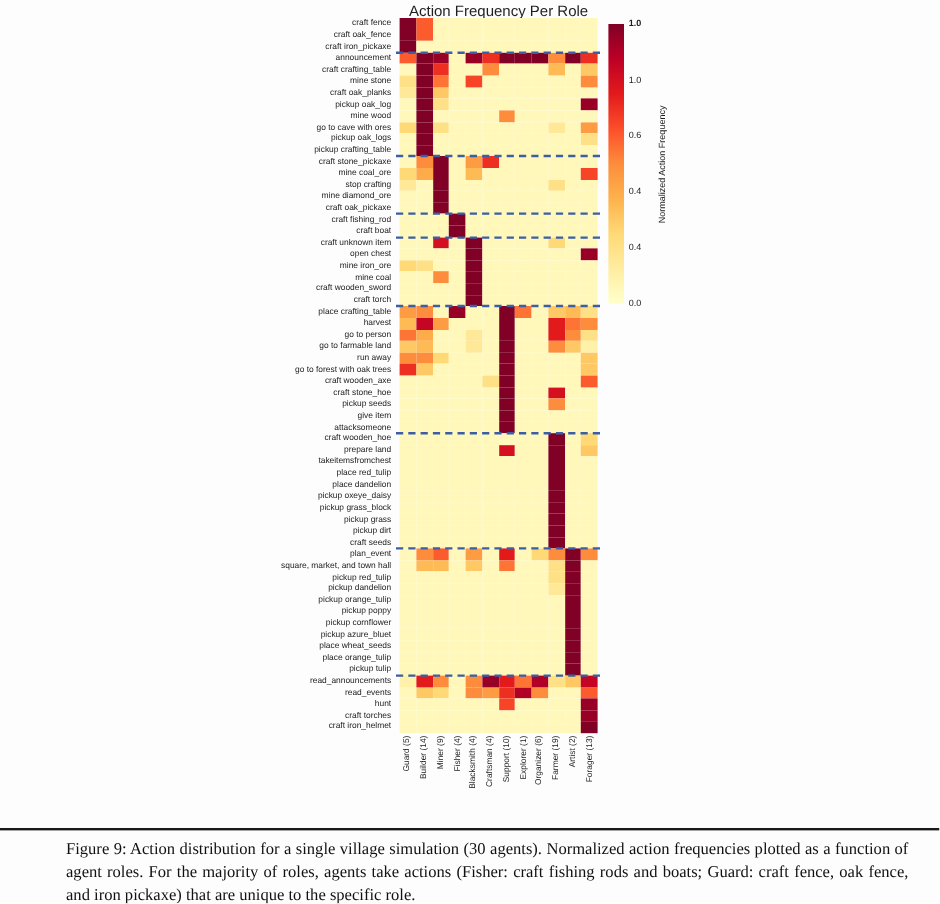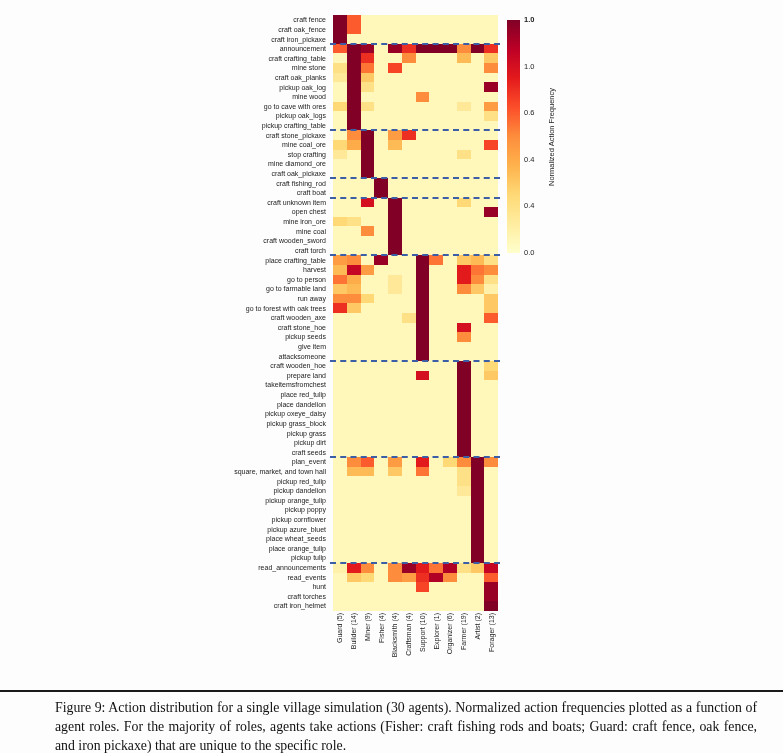--- a/index.html
+++ b/index.html
@@ -32,20 +32,21 @@
         border-top:2px solid #1a1a1a;}
   .caption{position:absolute;left:55px;top:698px;width:702px;margin:0;
         font-family:"Liberation Serif",serif;font-size:13.8px;line-height:1.38;
         color:#111;text-align:justify;}
 </style>
 </head>
 <body>
 
 <div class="page">
   <div class="plot">
+    <div class="chart-title">Action Frequency Per Role</div>
     <div class="ylabels" id="ylabels">
         <div class="ylabel">craft fence</div>
         <div class="ylabel">craft oak_fence</div>
         <div class="ylabel">craft iron_pickaxe</div>
         <div class="ylabel">announcement</div>
         <div class="ylabel">craft crafting_table</div>
         <div class="ylabel">mine stone</div>
         <div class="ylabel">craft oak_planks</div>
         <div class="ylabel">pickup oak_log</div>
         <div class="ylabel">mine wood</div>

